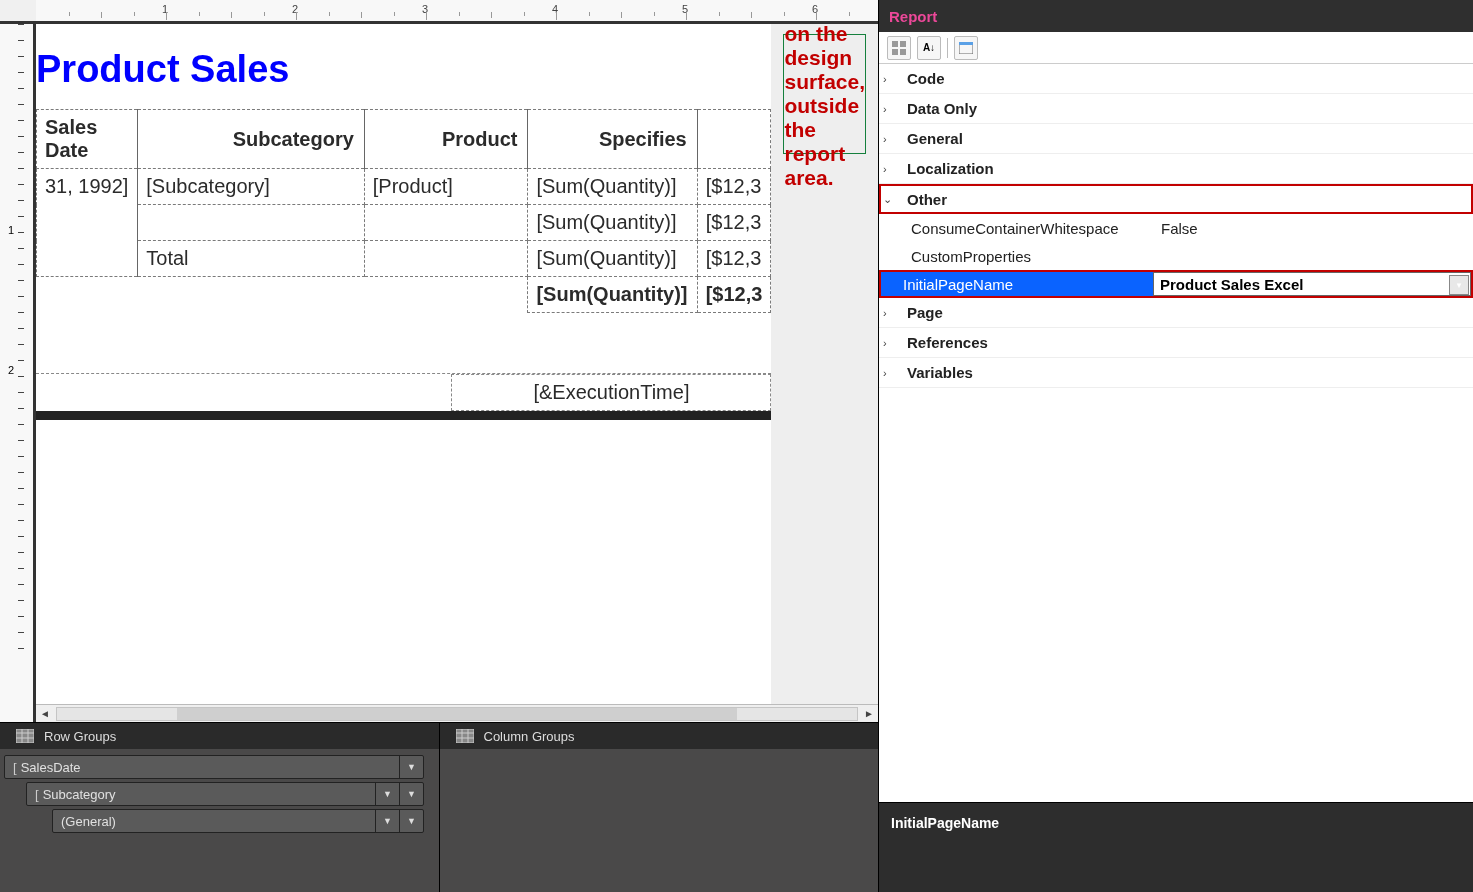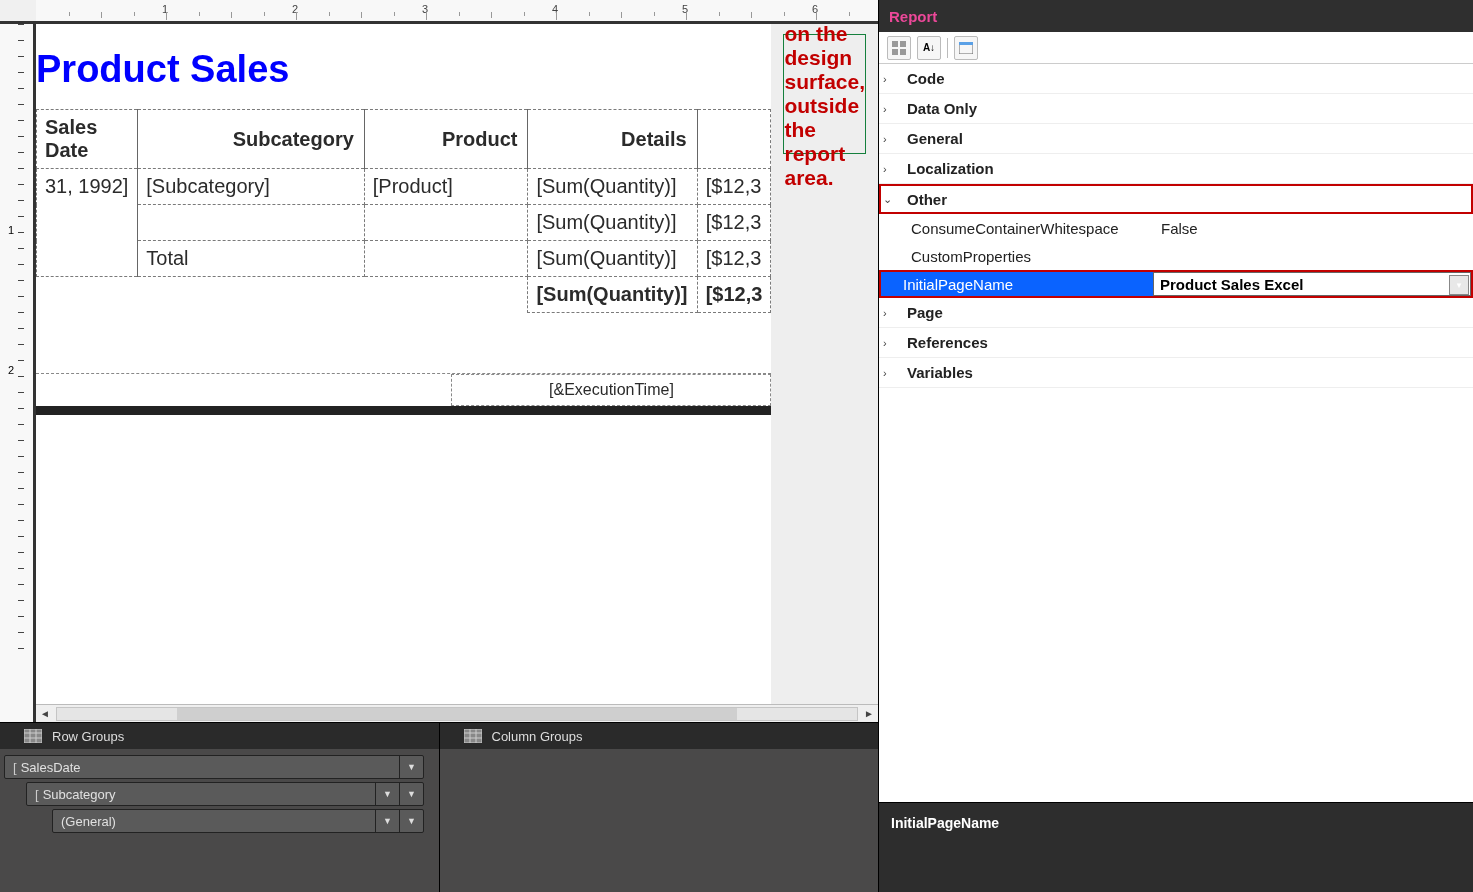--- a/index.html
+++ b/index.html
@@ -24,34 +24,34 @@
 .report-body { background: #fff; padding: 0; }
 .report-title { color: #0000ff; font-size: 38px; font-weight: bold; padding: 24px 0 18px 0; }
 .table { border-collapse: collapse; width: 100%; }
 .table td, .table th { border: 1px dashed #7a7a7a; padding: 6px 8px; font-size: 20px; color: #2b2b2b; }
 .table th { font-weight: bold; text-align: right; padding-right: 10px; }
 .table th:first-child { text-align: left; }
 .table th.rb { border-right: 1px solid #666; }
 .table td.rb { border-right: 1px solid #666; }
 .table td.strong { font-weight: bold; }
 .footer-box { margin-top: 60px; border-top: 1px dashed #888; border-bottom: 3px solid #222; display: flex; justify-content: flex-end; }
-.footer-box .cell { border: 1px dashed #888; padding: 6px 10px; width: 320px; font-size: 16px; color: #2a2a2a; text-align: center; }
+.footer-box .cell { border: 1px dashed #888; padding: 6px 10px; width: 320px; font-size: 20px; color: #2a2a2a; text-align: center; }
 .body-rule { height: 6px; background: #222; }
 .grey-area { background: #eee; flex: 1; padding: 10px 12px 10px 12px; }
 .instruction-box { border: 1px solid #15803d; color: #c20000; font-weight: bold; font-size: 21px; display: flex; align-items: center; justify-content: center; height: 120px; background: #eee; }
 .hscroll { height: 18px; background: #efefef; display: flex; align-items: center; border-top: 1px solid #bbb; }
 .hscroll .track { flex: 1; height: 14px; background: #e5e5e5; border: 1px solid #c5c5c5; margin: 0 2px; position: relative; }
 .hscroll .thumb { position: absolute; left: 120px; width: 560px; top: 0; bottom: 0; background: #cfcfcf; }
 .hscroll .arr { width: 18px; height: 14px; text-align: center; font-size: 10px; color: #444; line-height: 14px; cursor: pointer; }
 
 
 .groups { height: 170px; display: flex; background: #3a3a3a; border-top: 1px solid #000; }
 .groups .col { flex: 1; display: flex; flex-direction: column; border-right: 1px solid #000; }
 .groups .col:last-child { border-right: none; }
-.groups .hdr { height: 26px; background: #2a2a2a; color: #ddd; display: flex; align-items: center; gap: 10px; padding: 0 24px; font-size: 13px; }
+.groups .hdr { height: 26px; background: #2a2a2a; color: #ddd; display: flex; align-items: center; gap: 10px; padding: 0 16px; font-size: 13px; }
 .gbody { flex: 1; background: #4a4949; padding: 6px 4px 6px 4px; }
 .gitem { display: flex; align-items: center; height: 24px; background: #5a5a5a; border: 1px solid #222; border-radius: 2px; padding-left: 8px; color: #e0e0e0; font-size: 13px; margin-bottom: 3px; }
 .gitem .gname { flex: 1; }
 .gitem .dd { width: 24px; height: 100%; border-left: 1px solid #222; display: flex; align-items: center; justify-content: center; cursor: pointer; color: #ddd; font-size: 9px; }
 .gitem.i1 { margin-left: 0; width: 420px; }
 .gitem.i2 { margin-left: 22px; width: 398px; }
 .gitem.i3 { margin-left: 48px; width: 372px; }
 .gitem.i1 .gname::before { content: "["; margin-right: 4px; color: #ccc; }
 .gitem.i2 .gname::before { content: "["; margin-right: 4px; color: #ccc; }
 .table-ico { width: 18px; height: 14px; display: inline-flex; }
@@ -186,21 +186,21 @@
       <div class="surface-wrap">
         <div class="design-inner">
           <div class="report-body">
             <div class="report-title">Product Sales</div>
             <table class="table">
               <tbody>
                   <tr>
                 <th class="rb" style="width:120px;text-align:left">Sales Date</th>
                 <th class="rb" style="width:280px">Subcategory</th>
                 <th class="rb" style="width:205px">Product</th>
-                <th class="rb" style="width:170px">Details</th>
+                <th class="rb" style="width:170px">Specifies</th>
                 <th style="width:60px"></th>
               </tr>
               <tr>
                 <td class="rb" style="vertical-align:top;border-bottom:none">31, 1992]</td>
                 <td>[Subcategory]</td>
                 <td>[Product]</td>
                 <td style="text-align:left">[Sum(Quantity)]</td>
                 <td>[$12,3</td>
               </tr>
               <tr>

